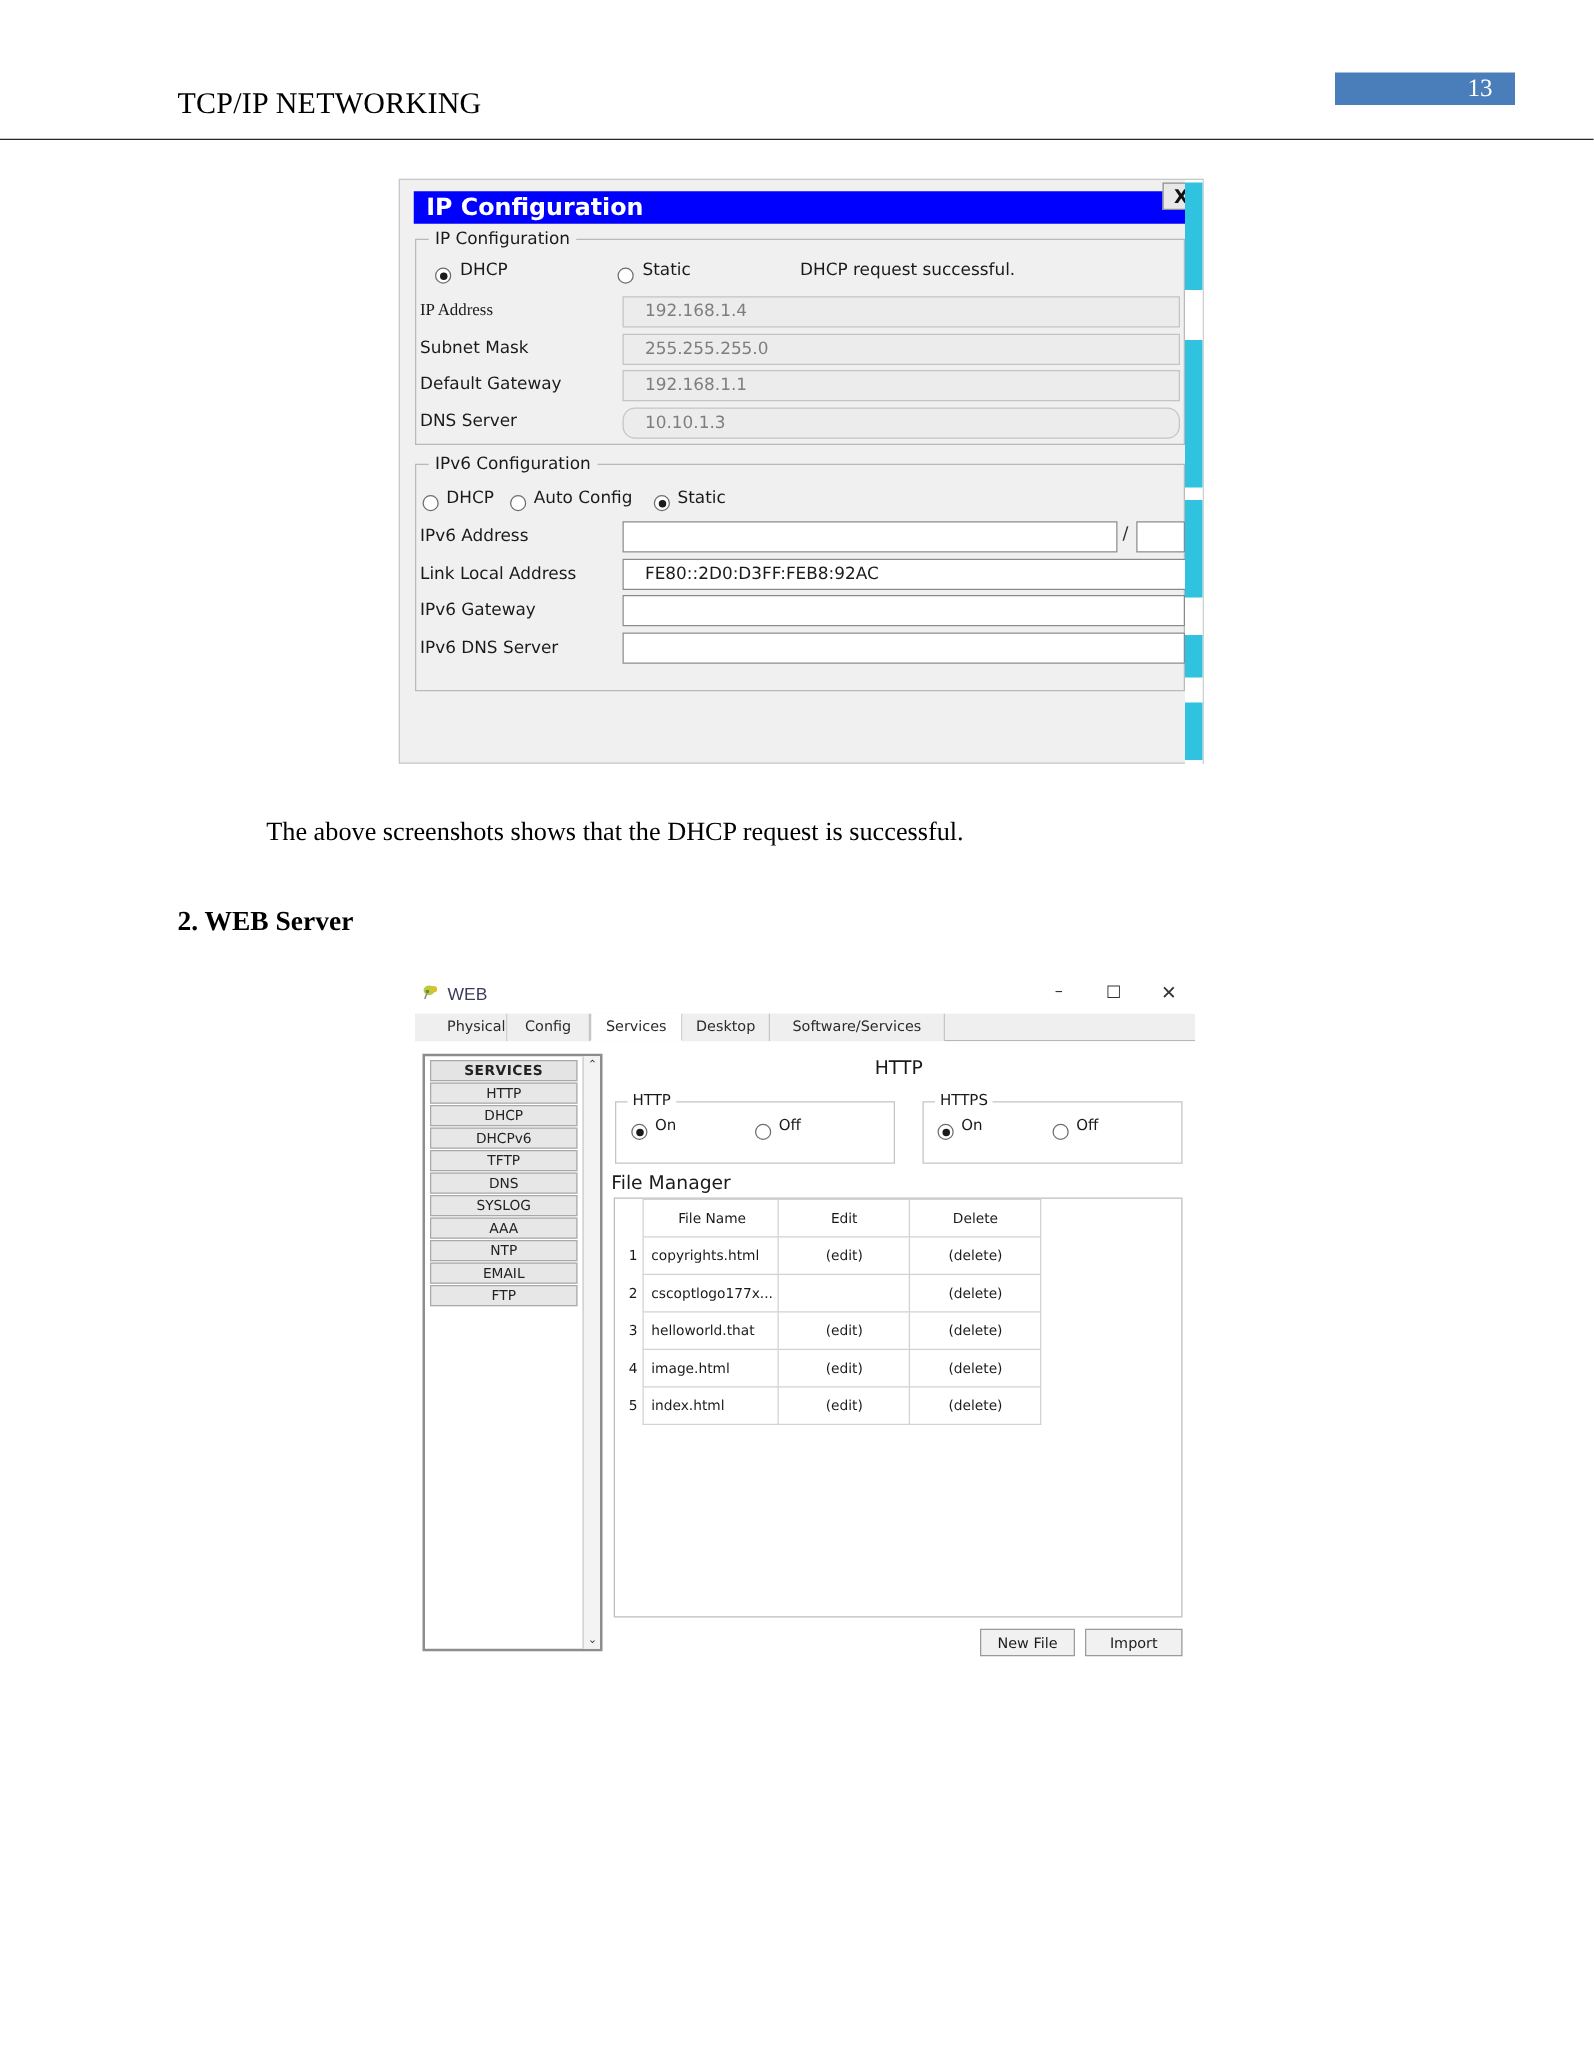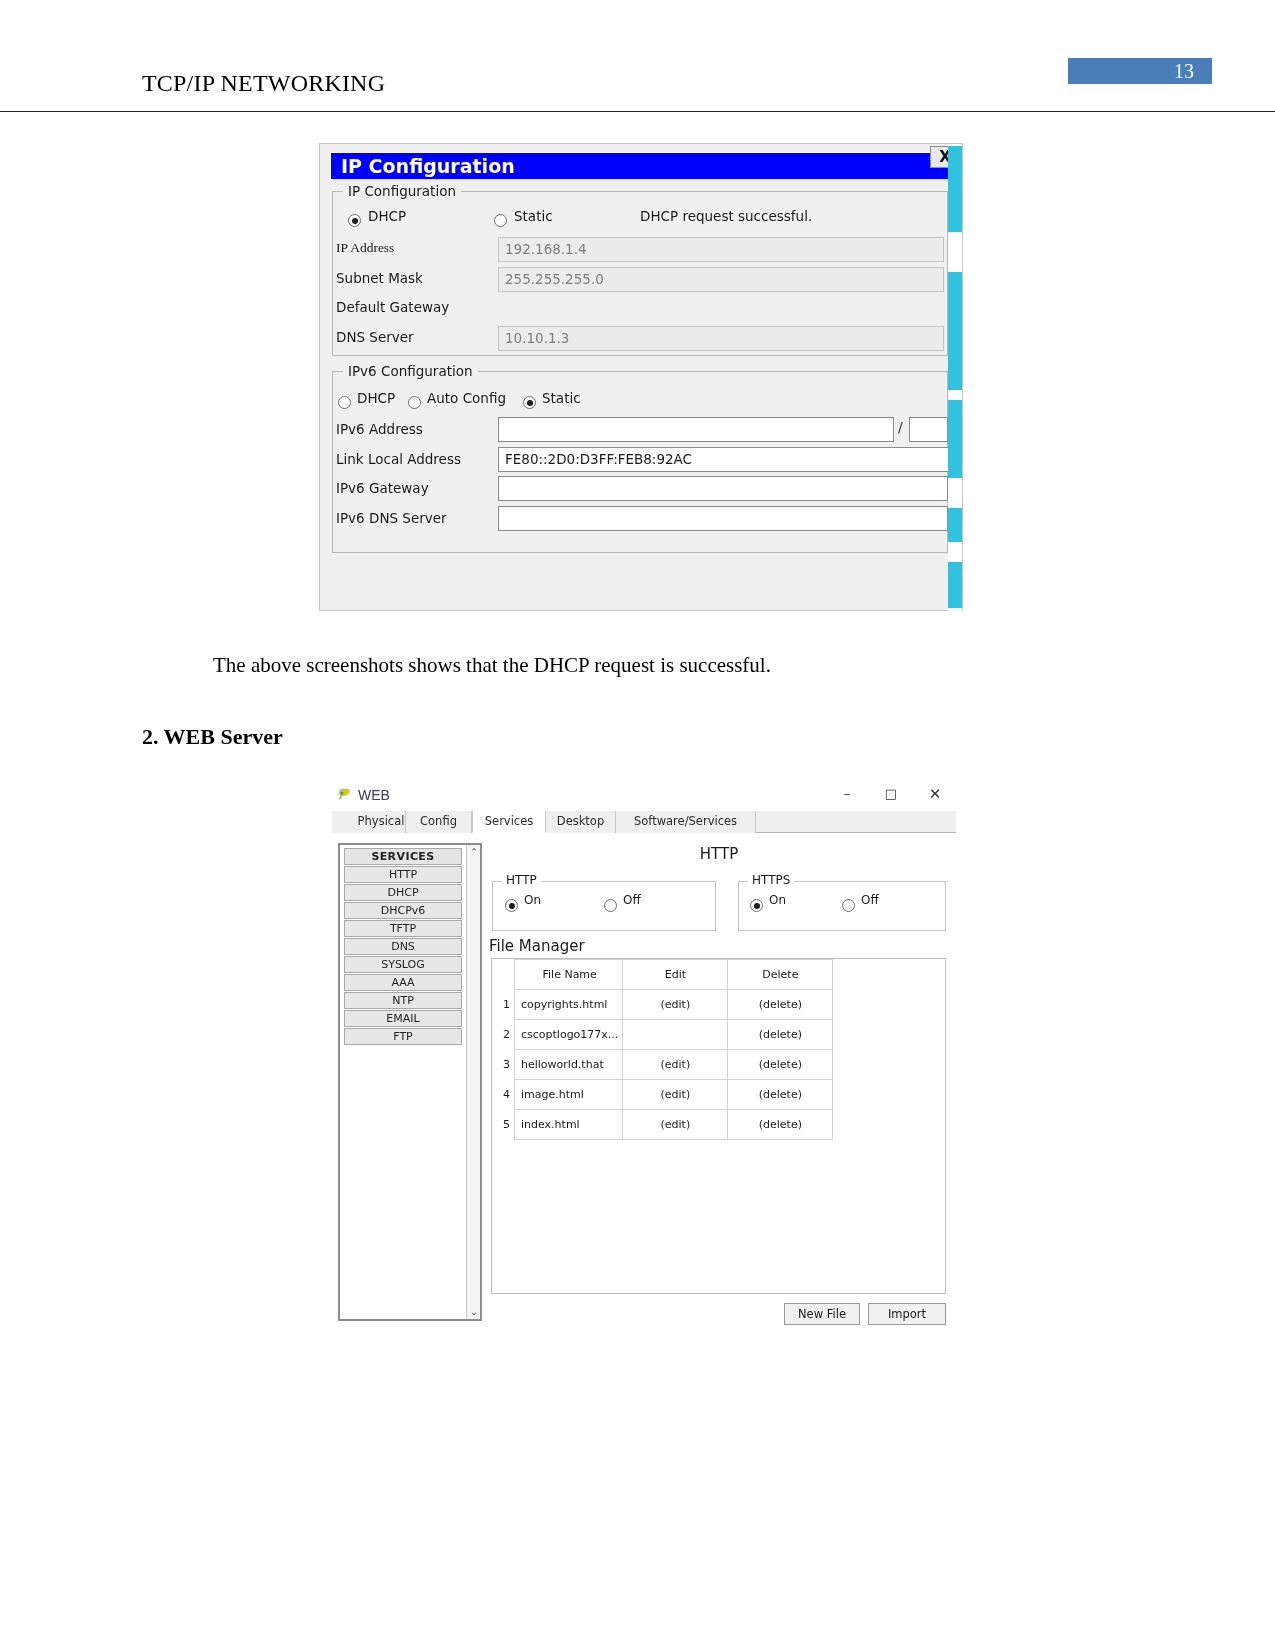--- a/index.html
+++ b/index.html
@@ -82,21 +82,21 @@
   .grp-ip{ left:12px; top:47px; width:616px; height:165px; }
   .grp-ip6{ left:12px; top:227px; width:616px; height:182px; }
 
   .row-label{
     position:absolute; font-size:13.5px; color:#1a1a1a;
     font-family:"DejaVu Sans", sans-serif;
   }
   .field{
     position:absolute; height:25px; box-sizing:border-box;
     background:#ececec; border:1px solid #c4c4c4;
-    font-size:13.5px; color:#7e7e7e; line-height:23px; padding-left:6px;
+    font-size:13.5px; color:#7e7e7e; line-height:23px; padding-left:17px;
     font-family:"DejaVu Sans", sans-serif;
   }
   .field.white{ background:#ffffff; border:1px solid #8a8a8a; color:#1a1a1a; }
 
   .radio{
     position:absolute; width:13px; height:13px; border-radius:50%;
     border:1px solid #6d6d6d; background:#ffffff; box-sizing:border-box;
   }
   .radio.on::after{
     content:""; position:absolute; left:2.5px; top:2.5px;
@@ -265,23 +265,24 @@
   <div class="radio-txt" style="left:194px; top:64px;">Static</div>
   <div class="status-msg" style="left:320px; top:64px;">DHCP request successful.</div>
 
   <div class="row-label" style="left:16px; top:96px;font-family:Liberation Serif, serif;">IP Address</div>
   <div class="field" style="left:178px; top:93px; width:446px;">192.168.1.4</div>
 
   <div class="row-label" style="left:16px; top:126px;">Subnet Mask</div>
   <div class="field" style="left:178px; top:123px; width:446px;">255.255.255.0</div>
 
   <div class="row-label" style="left:16px; top:155px;">Default Gateway</div>
+  <div class="field" style="left:178px; top:152px; width:446px;">192.168.1.1</div>
 
   <div class="row-label" style="left:16px; top:185px;">DNS Server</div>
-  <div class="field" style="left:178px; top:182px; width:446px;">10.10.1.3</div>
+  <div class="field" style="left:178px; top:182px; width:446px;border-radius:10px;">10.10.1.3</div>
 
   <div class="grp grp-ip6">
     <div class="grp-label">IPv6 Configuration</div>
   </div>
 
   <div class="radio" style="left:18px; top:252px;"></div>
   <div class="radio-txt" style="left:37px; top:246px;">DHCP</div>
   <div class="radio" style="left:88px; top:252px;"></div>
   <div class="radio-txt" style="left:107px; top:246px;">Auto Config</div>
   <div class="radio on" style="left:203px; top:252px;"></div>

